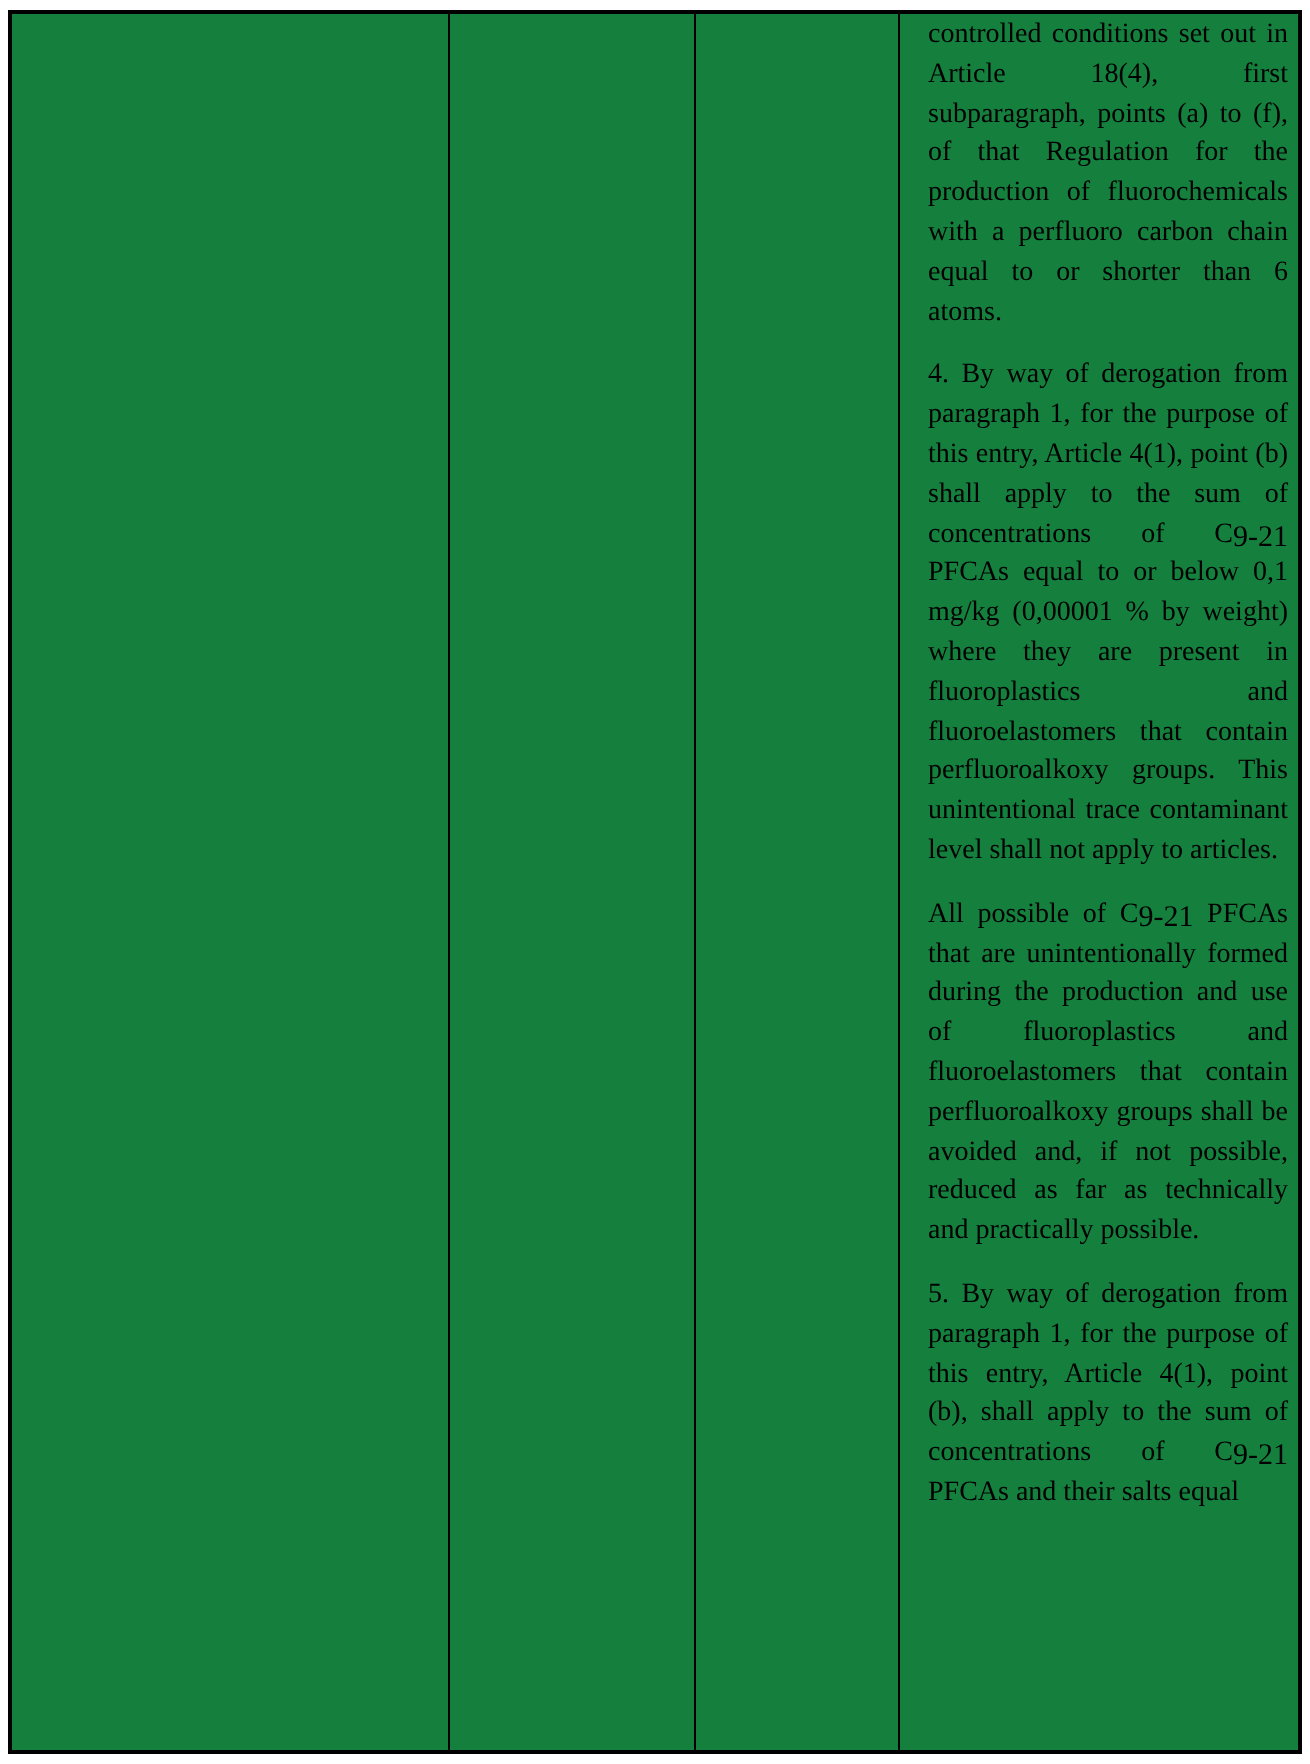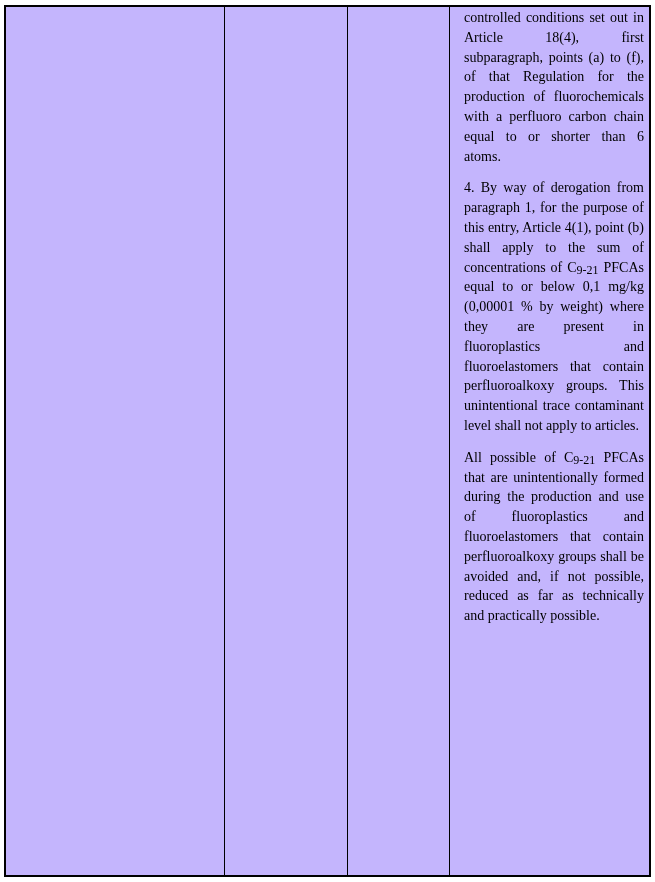--- a/index.html
+++ b/index.html
@@ -17,50 +17,51 @@
   }
   .doc-table {
     position: absolute;
     left: 4px;
     top: 5px;
     width: 647px;
     height: 872px;
     box-sizing: border-box;
     border: 2px solid #000000;
     display: flex;
-    background: #c4b5fd;
+    background: #15803d;
   }
   .cell {
     box-sizing: border-box;
     overflow: hidden;
   }
   .cell.c1 { width: 219px; border-right: 1px solid #000000; }
   .cell.c2 { width: 123px; border-right: 1px solid #000000; }
   .cell.c3 { width: 102px; border-right: 1px solid #000000; }
   .cell.c4 { flex: 1; padding: 1px 5px 0 14px; }
   .para {
     margin: 0 0 12px 0;
     font-size: 14px;
     line-height: 19.8px;
     text-align: justify;
     color: #000000;
   }
   .para:last-child { margin-bottom: 0; }
   .para sub {
-    font-size: 12px;
+    font-size: 15px;
     line-height: 0;
     vertical-align: -2px;
     letter-spacing: 0;
   }
 </style>
 </head>
 <body>
 
 <div class="doc-table">
   <div class="cell c1"></div>
   <div class="cell c2"></div>
   <div class="cell c3"></div>
   <div class="cell c4">
       <p class="para"><span>controlled conditions set out in Article 18(4), first subparagraph, points (a) to (f), of that Regulation for the production of fluorochemicals with a perfluoro carbon chain equal to or shorter than 6 atoms.</span></p>
       <p class="para"><span>4. By way of derogation from paragraph 1, for the purpose of this entry, Article 4(1), point (b) shall apply to the sum of concentrations of C</span><sub>9-21</sub><span> PFCAs equal to or below 0,1 mg/kg (0,00001 % by weight) where they are present in fluoroplastics and fluoroelastomers that contain perfluoroalkoxy groups. This unintentional trace contaminant level shall not apply to articles.</span></p>
       <p class="para"><span>All possible of C</span><sub>9-21</sub><span> PFCAs that are unintentionally formed during the production and use of fluoroplastics and fluoroelastomers that contain perfluoroalkoxy groups shall be avoided and, if not possible, reduced as far as technically and practically possible.</span></p>
+      <p class="para"><span>5. By way of derogation from paragraph 1, for the purpose of this entry, Article 4(1), point (b), shall apply to the sum of concentrations of C</span><sub>9-21</sub><span> PFCAs and their salts equal</span></p>
     </div>
 </div>
 
 </body></html>

